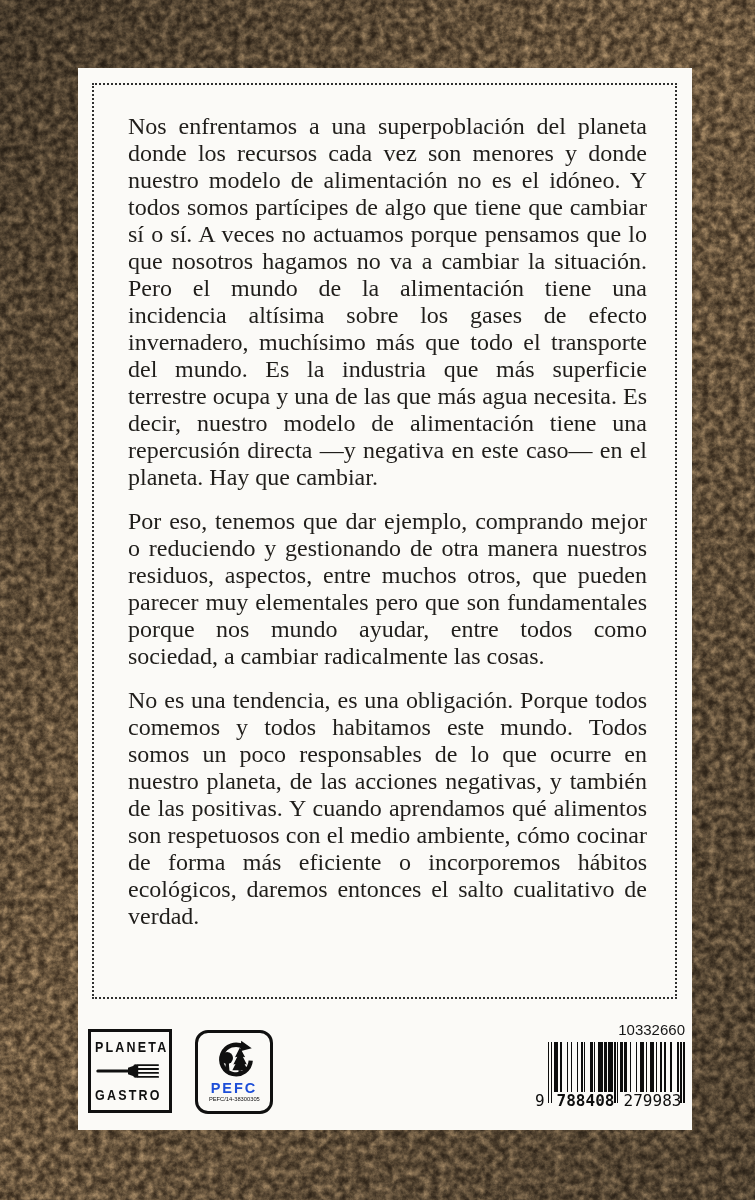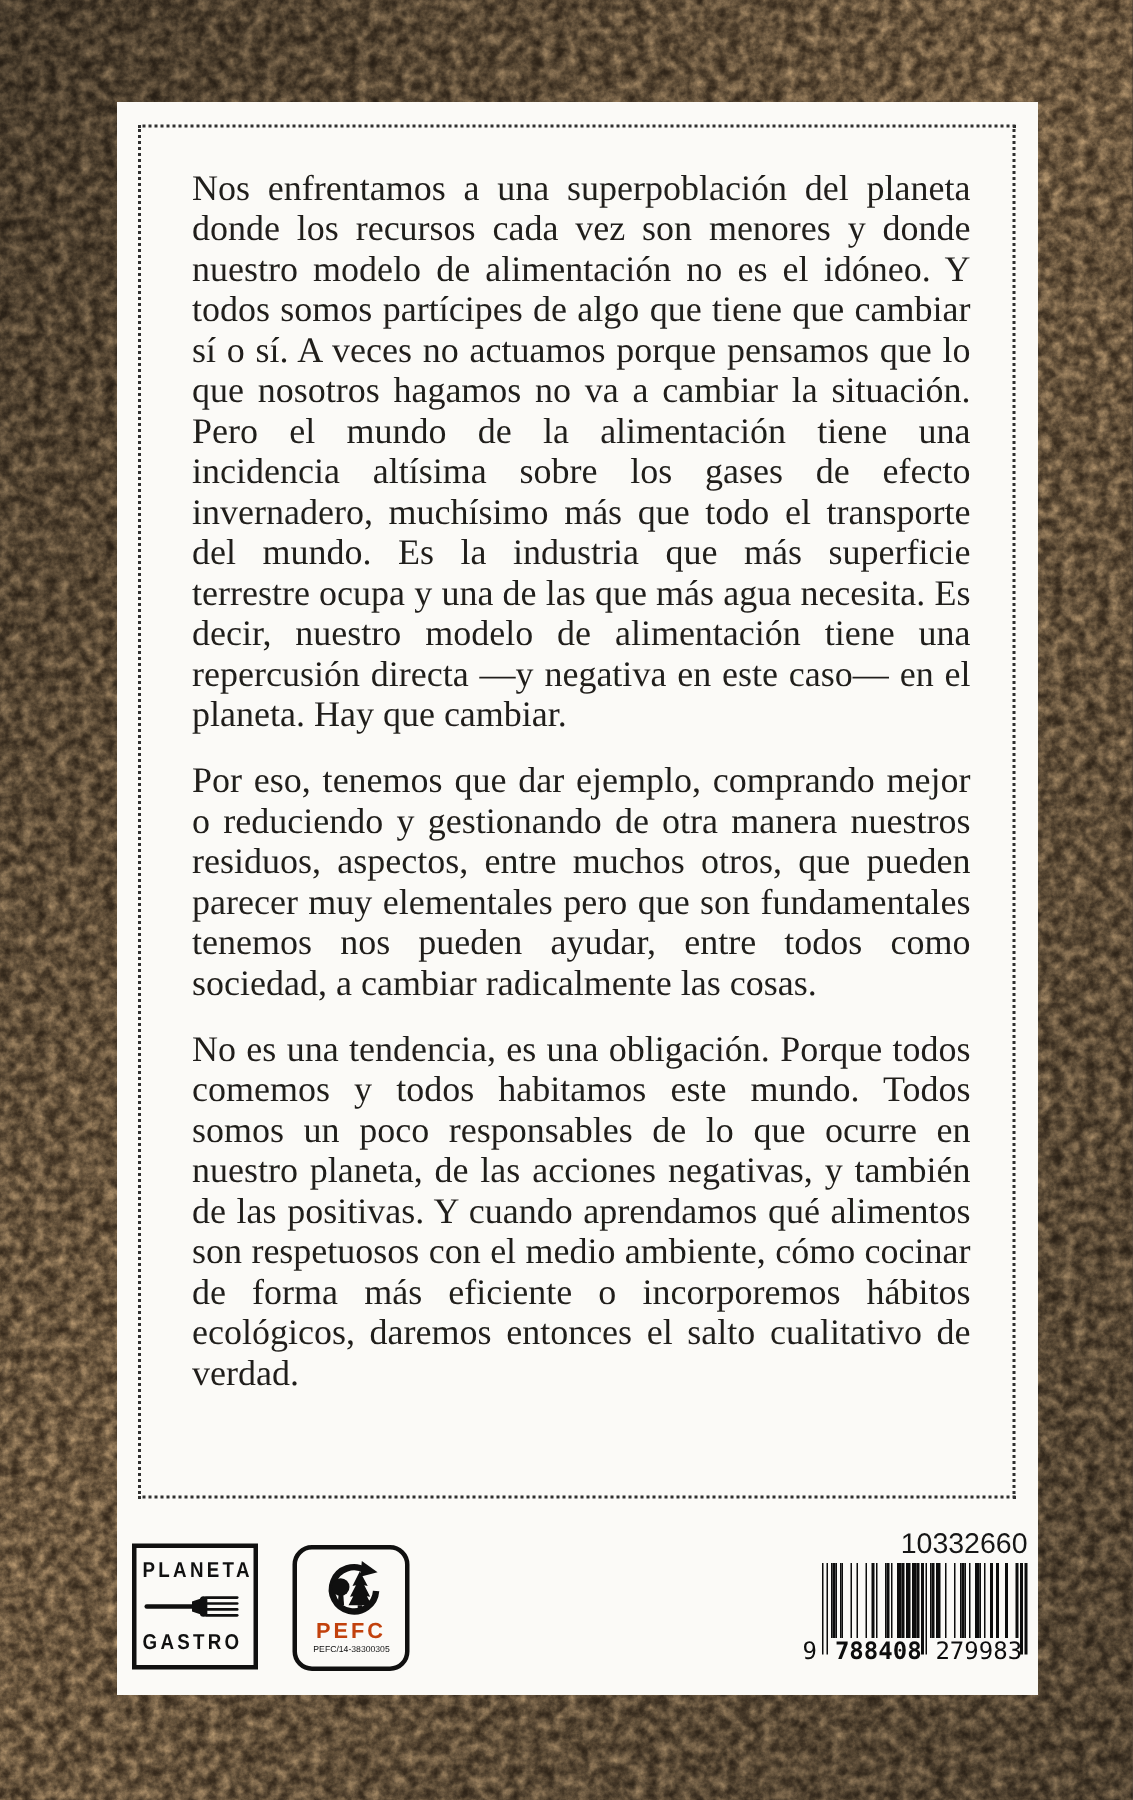--- a/index.html
+++ b/index.html
@@ -18,26 +18,26 @@
     align-items:flex-start;padding:8px 4px;background:#fbfaf7;}
   .pg-word{font-family:"Liberation Sans",sans-serif;font-weight:bold;font-size:12.5px;
     letter-spacing:2.2px;color:#101010;white-space:nowrap;transform:scaleY(1.15);}
   .pg-fork{width:66px;height:20px;}
   
   .pefc{position:absolute;left:117px;top:962px;width:78px;height:84px;box-sizing:border-box;
     border:3.5px solid #101010;border-radius:13px;display:flex;flex-direction:column;
     align-items:center;justify-content:flex-start;padding:6px 3px 4px;background:#fbfaf7;}
   .pefc-mark{width:42px;height:40px;}
   .pefc-word{font-family:"Liberation Sans",sans-serif;font-weight:bold;font-size:14.5px;
-    letter-spacing:2px;color:#c2410c;margin-top:1px;}
+    letter-spacing:2px;color:#1d4ed8;margin-top:1px;}
   .pefc-code{font-family:"Liberation Sans",sans-serif;font-size:8px;color:#101010;
     transform:scale(.72);transform-origin:center top;white-space:nowrap;}
   
   .bc{position:absolute;right:5px;top:953px;width:150px;}
-  .bc-num{font-family:"Liberation Sans",sans-serif;font-size:19px;color:#161616;
+  .bc-num{font-family:"Liberation Sans",sans-serif;font-size:15px;color:#161616;
     text-align:right;padding-right:2px;line-height:17px;}
   .ean{position:relative;height:67px;margin-top:4px;}
   .bars{position:absolute;left:11px;top:0;display:flex;}
   .m{width:1.45px;height:50px;}
   .m.on{background:#0d0d0d;}
   .m.g{height:61px;}
   .d{position:absolute;bottom:0;font-family:"DejaVu Sans Mono",monospace;font-size:16px;
     color:#0d0d0d;line-height:16px;}
   .d9{left:-2px;}
   .dl{left:17px;width:63px;text-align:center;font-weight:bold;}
@@ -60,21 +60,21 @@
     </defs>
     <rect width="755" height="1200" fill="#1a1008"></rect>
     <rect width="755" height="1200" filter="url(#soilF)"></rect>
   </svg>
   <div class="soil-tint"></div>
 
   <div class="card">
 
     <div class="frame">
       <p class="para">Nos enfrentamos a una superpoblación del planeta donde los recursos cada vez son menores y donde nuestro modelo de alimentación no es el idóneo. Y todos somos partícipes de algo que tiene que cambiar sí o sí. A veces no actuamos porque pensamos que lo que nosotros hagamos no va a cambiar la situación. Pero el mundo de la alimentación tiene una incidencia altísima sobre los gases de efecto invernadero, muchísimo más que todo el transporte del mundo. Es la industria que más superficie terrestre ocupa y una de las que más agua necesita. Es decir, nuestro modelo de alimentación tiene una repercusión directa —y negativa en este caso— en el planeta. Hay que cambiar.</p>
-      <p class="para">Por eso, tenemos que dar ejemplo, comprando mejor o reduciendo y gestionando de otra manera nuestros residuos, aspectos, entre muchos otros, que pueden parecer muy elementales pero que son fundamentales tenemos nos pueden ayudar, entre todos como sociedad, a cambiar radicalmente las cosas.</p>
+      <p class="para">Por eso, tenemos que dar ejemplo, comprando mejor o reduciendo y gestionando de otra manera nuestros residuos, aspectos, entre muchos otros, que pueden parecer muy elementales pero que son fundamentales porque nos mundo ayudar, entre todos como sociedad, a cambiar radicalmente las cosas.</p>
       <p class="para">No es una tendencia, es una obligación. Porque todos comemos y todos habitamos este mundo. Todos somos un poco responsables de lo que ocurre en nuestro planeta, de las acciones negativas, y también de las positivas. Y cuando aprendamos qué alimentos son respetuosos con el medio ambiente, cómo cocinar de forma más eficiente o incorporemos hábitos ecológicos, daremos entonces el salto cualitativo de verdad.</p>
     </div>
 
     <div class="pg">
       <span class="pg-word">PLANETA</span>
       <svg class="pg-fork" viewBox="0 0 100 30" aria-hidden="true">
         <g fill="#101010">
           <rect x="2" y="12.7" width="52" height="4.6" rx="2.3"></rect>
           <path d="M50 10 L62 6 L62 24 L50 20 Z"></path>
           <rect x="58" y="4.6" width="7.5" height="20.8" rx="3.6"></rect>

